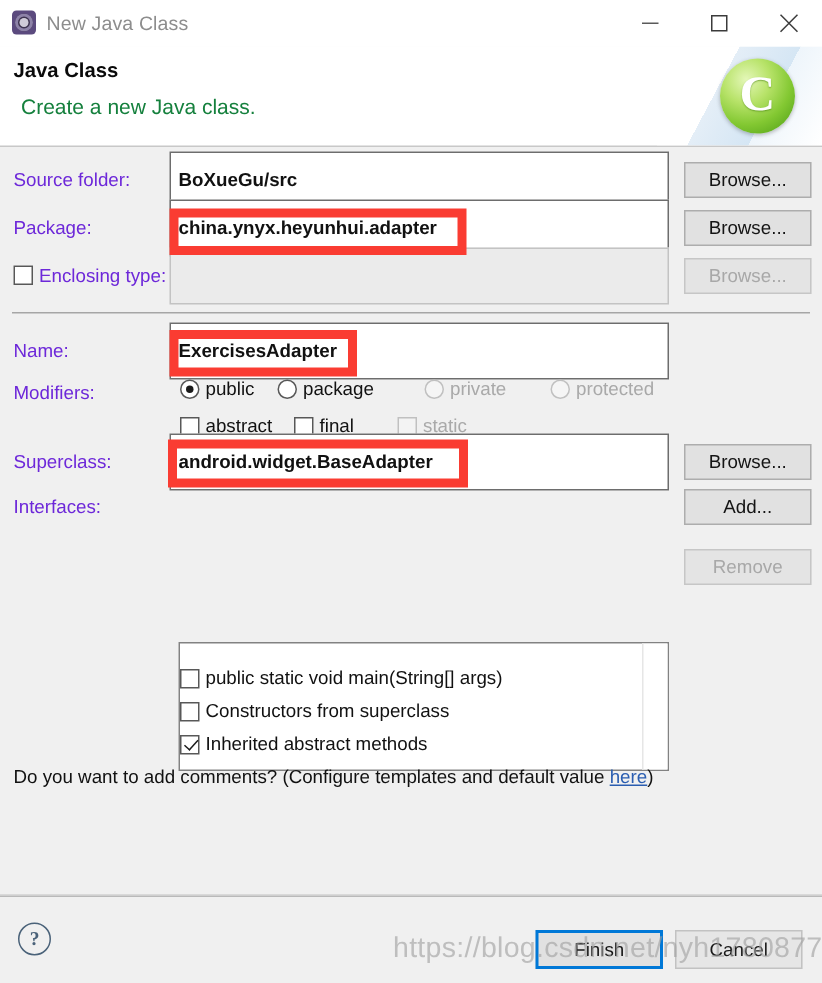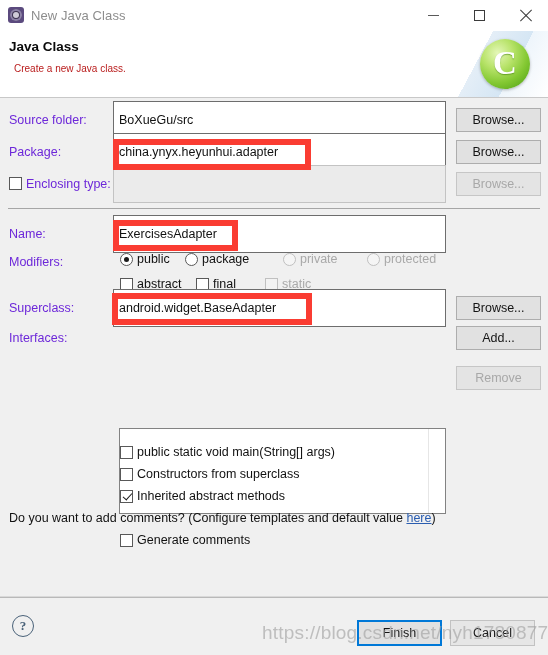--- a/index.html
+++ b/index.html
@@ -110,22 +110,22 @@
   .header-title {
     position: absolute;
     left: 9px; top: 8px;
     font-size: 13.5px;
     font-weight: bold;
     color: #0a0a0a;
   }
   .header-sub {
     position: absolute;
     left: 14px; top: 32px;
-    font-size: 10px;
-    color: #b91c1c;
+    font-size: 14px;
+    color: #15803d;
   }
   .header-art {
     position: absolute;
     right: 0; top: 0;
     width: 110px; height: 66px;
     background:
       linear-gradient(118deg, #ffffff 0%, #ffffff 38%, #e4eef7 38%, #d5e6f4 66%, #eef5fb 66%, #ffffff 100%);
   }
   .header-logo {
     position: absolute;
@@ -180,20 +180,21 @@
     background: #ffffff;
     border: 1px solid #6d6d6d;
     box-sizing: border-box;
     display: flex;
     align-items: center;
     padding-left: 5px;
     font-size: 12.5px;
     color: #111111;
     overflow: hidden;
     white-space: nowrap;
+    font-weight: bold;
   }
   .field.disabled {
     background: #ebebeb;
     border-color: #c3c3c3;
     color: #a0a0a0;
   }
   .field.caret:before {
     content: "";
     display: block;
     width: 1px;
@@ -518,24 +519,20 @@
   </div>
   <div class="optline" style="left:120px; top:391px;justify-content:space-between;">
     <span class="cbox checked"></span>
     <span>Inherited abstract methods</span>
   </div>
 
   <div class="q-text" style="top:413px;">
     <span>Do you want to add comments? (Configure templates and default value </span><span class="link">here</span><span>)</span>
   </div>
 
-  <div class="optline" style="left:120px; top:435px;">
-    <span class="cbox"></span>
-    <span>Generate comments</span>
-  </div>
 </div>
 
 <div class="footer">
   <div class="footer-sep"></div>
   <div class="help-icon">?</div>
 </div>
 <div class="btn-finish">Finish</div>
 <div class="btn-cancel">Cancel</div>
 
 <div class="redbox" style="left:113px; top:139px; width:198px; height:31px;"></div>

